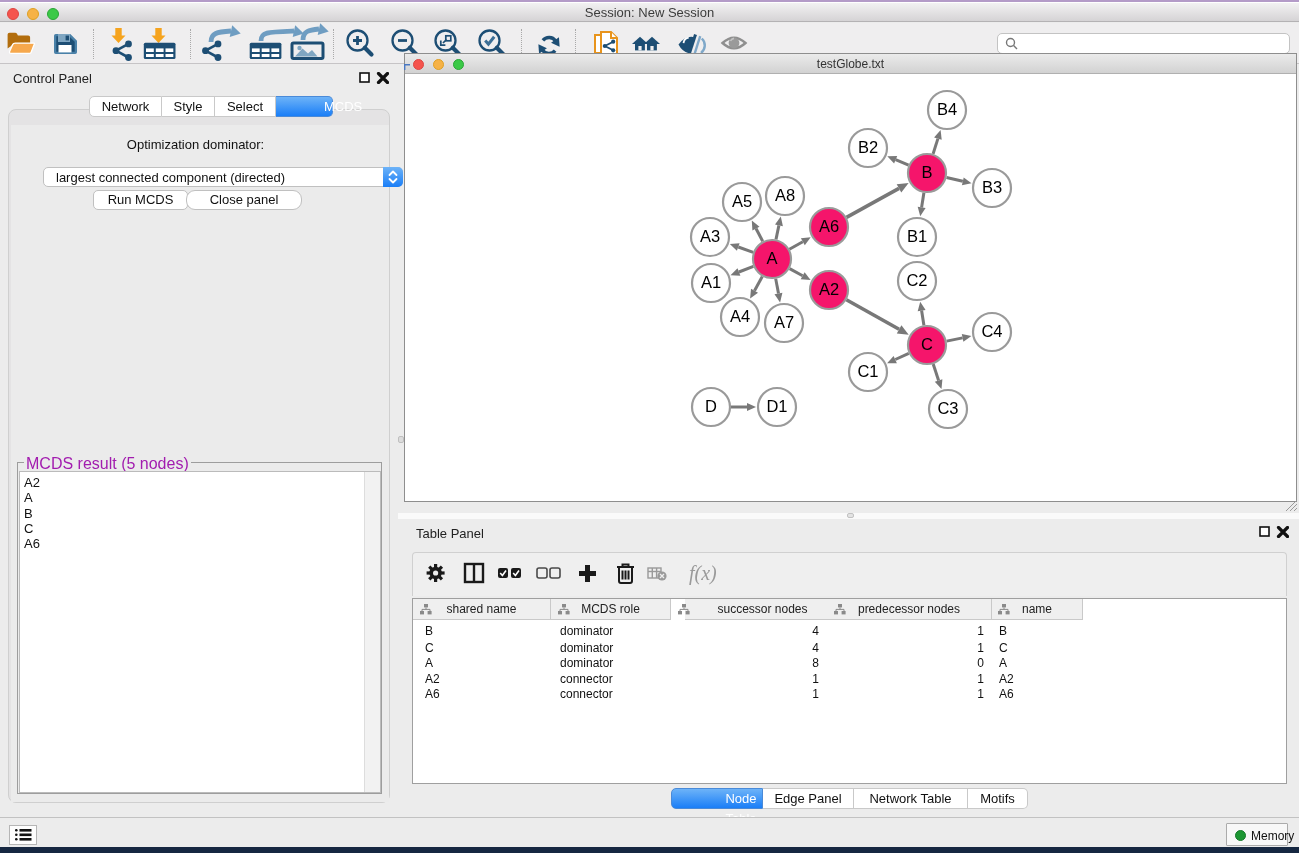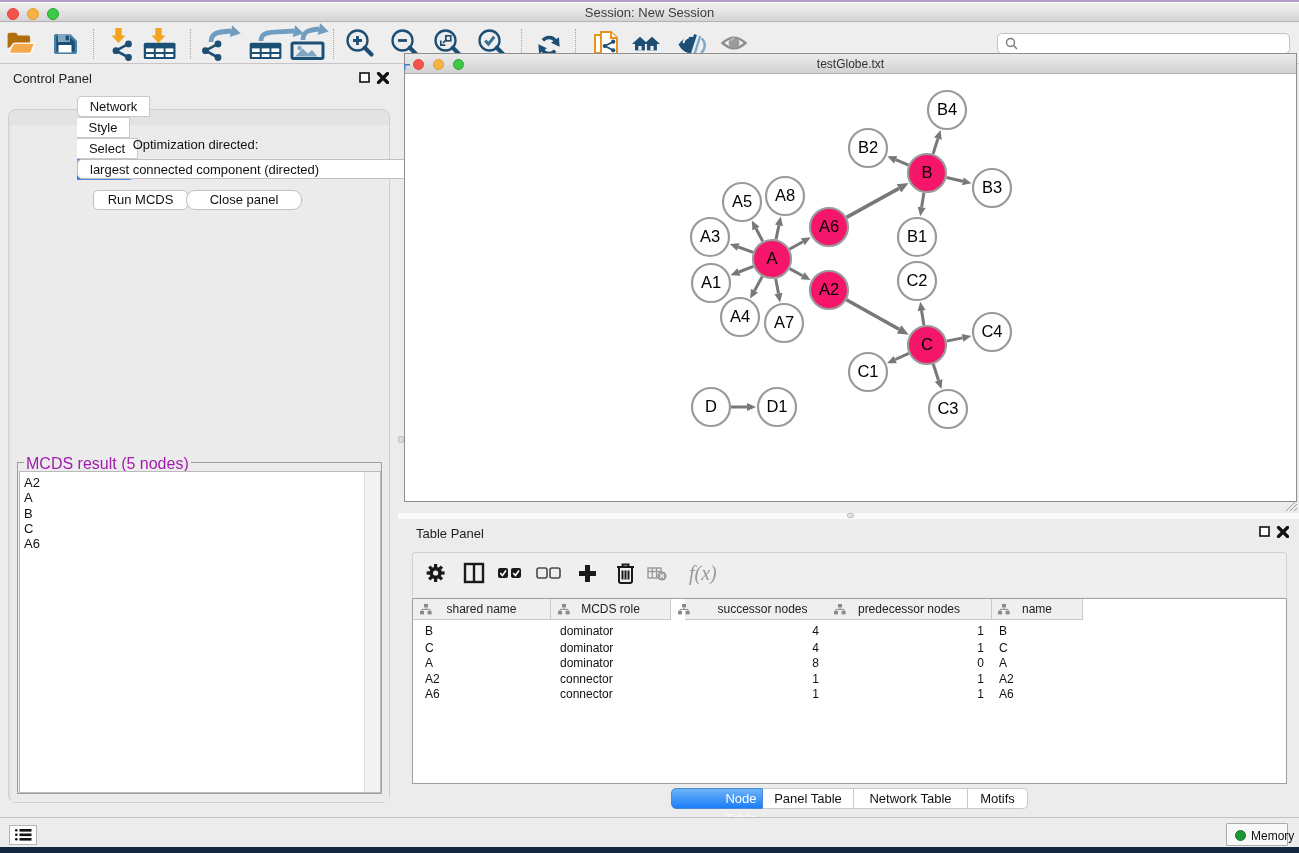--- a/index.html
+++ b/index.html
@@ -35,25 +35,25 @@
 #cpbox { position:absolute; left:8px; top:45px; width:382px; height:694px;
   background:#e4e3e4; border:1px solid #cfcfcf; border-radius:8px; }
 #cpinner { position:absolute; left:2px; top:15px; width:378px; height:677px;
   background:#ebebeb; }
 .tabs { position:absolute; display:flex; height:21px; }
 .tab { height:21px; line-height:20px; font-size:13px; color:#111; background:#fff;
   border:1px solid #c9c9c9; border-left:none; padding:0; text-align:center; }
 .tab:first-child { border-left:1px solid #c9c9c9; border-radius:5px 0 0 5px; }
 .tab:last-child { border-radius:0 5px 5px 0; }
 .tab.sel { background:linear-gradient(#6db3f8,#1a7ef7); color:#fff; border-color:#4a8ad8;padding-left:48px; }
-#cptabs { left:77px; top:32px;flex-direction:column; }
+#cptabs { left:89px; top:32px; }
 #optlabel { position:absolute; left:0; top:73px; width:391px; text-align:center;
   font-size:13px; color:#111; }
-#dropdown { position:absolute; left:43px; top:95px; width:360px; height:20px;
-  background:#fff; border:1px solid #c0c0c0; border-radius:5px;margin-left:34px; }
+#dropdown { position:absolute; left:43px; top:103px; width:360px; height:20px;
+  background:#fff; border:1px solid #c0c0c0; border-radius:5px; }
 #dropdown .txt { position:absolute; left:12px; right:20px; top:2px; text-align:left;
   font-size:13px; color:#111; }
 #dropdown .stp { position:absolute; right:-1px; top:-1px; width:20px; height:20px;
   background:linear-gradient(#6db3f8,#1a7ef7); border-radius:0 5px 5px 0; }
 .btn { position:absolute; height:20px; background:#fff; border:1px solid #c0c0c0;
   border-radius:5px; font-size:13px; color:#111; text-align:center; line-height:18px; }
 #runbtn { left:93px; top:126px; width:95px; }
 #closebtn { left:186px; top:126px; width:116px;border-radius:9px; }
 #mcdsgrp { position:absolute; left:17px; top:398px; width:365px; height:332px;
   border:1px solid #9d9d9d; }
@@ -270,21 +270,21 @@
       </svg>
     <div id="cpbox">
         <div id="cpinner"></div>
       </div>
     <div class="tabs" id="cptabs">
       <div class="tab" style="width:73px">Network</div>
         <div class="tab" style="width:53px">Style</div>
         <div class="tab" style="width:61px">Select</div>
         <div class="tab sel" style="width:57px">MCDS</div>
     </div>
-    <div id="optlabel">Optimization directed:</div>
+    <div id="optlabel">Optimization dominator:</div>
     <div id="dropdown">
         <div class="txt">largest connected component (directed)</div>
       <div class="stp"><svg width="20" height="20" viewBox="0 0 20 20">
             <path d="M6.5 8 L10 4.5 L13.5 8" stroke="#fff" stroke-width="1.8" fill="none" stroke-linecap="round" stroke-linejoin="round"></path>
             <path d="M6.5 12 L10 15.5 L13.5 12" stroke="#fff" stroke-width="1.8" fill="none" stroke-linecap="round" stroke-linejoin="round"></path>
           </svg></div>
     </div>
     <div class="btn" id="runbtn">Run MCDS</div>
     <div class="btn" id="closebtn">Close panel</div>
     <div id="mcdsgrp">
@@ -509,21 +509,21 @@
         <div class="tr" style="left:414px;top:72px;width:157px;text-align:right">1</div>
         <div class="tr" style="left:586px;top:72px">A2</div>
         <div class="tr" style="left:12px;top:87px">A6</div>
         <div class="tr" style="left:147px;top:87px">connector</div>
         <div class="tr" style="left:258px;top:87px;width:148px;text-align:right">1</div>
         <div class="tr" style="left:414px;top:87px;width:157px;text-align:right">1</div>
         <div class="tr" style="left:586px;top:87px">A6</div>
       </div>
     <div class="tabs" id="ttabs">
       <div class="tab sel" style="width:92px">Node Table</div>
-        <div class="tab" style="width:91px">Panel Table</div>
+        <div class="tab" style="width:91px">Edge Panel</div>
         <div class="tab" style="width:114px">Network Table</div>
         <div class="tab" style="width:60px">Motifs</div>
     </div>
   </div>
 
   <div class="abs" style="left:398px;top:436px;width:6px;height:7px;background:#dcdcdc;border:1px solid #bfbfbf;border-radius:2px"></div>
   <div class="abs" style="left:847px;top:513px;width:7px;height:5px;background:#e3e3e3;border:1px solid #c2c2c2;border-radius:2px"></div>
   <svg class="abs" style="left:1285px;top:499px" width="12" height="12" viewBox="0 0 12 12">
       <g stroke="#9a9a9a" stroke-width="1">
         <line x1="1" y1="12" x2="12" y2="1"></line>

